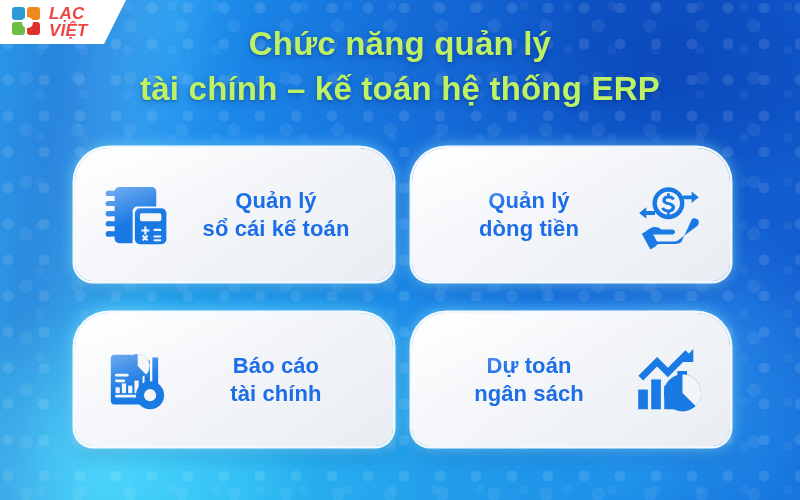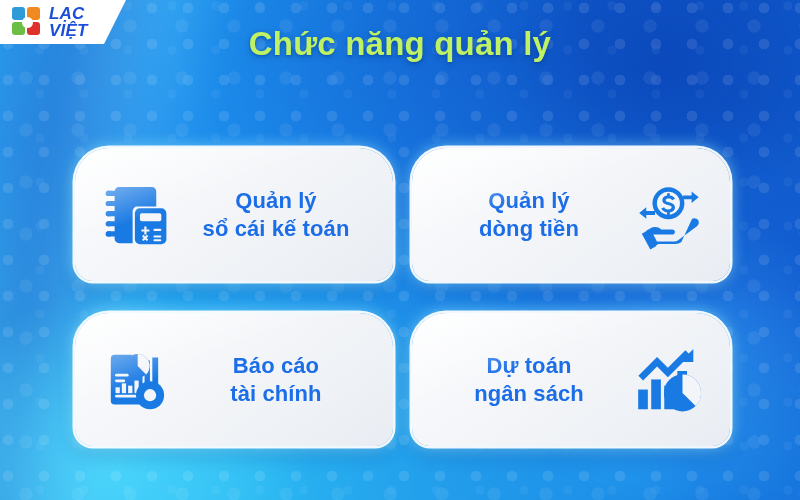--- a/index.html
+++ b/index.html
@@ -81,21 +81,21 @@
   .lg-tl { left:0;  top:0;  background:#2e9bd8; }
   .lg-tr { left:15px; top:0;  background:#f08a20; }
   .lg-bl { left:0;  top:15px; background:#6cbe45; }
   .lg-br { left:15px; top:15px; background:#e0322c; }
   .logo-dot {
     position:absolute; left:9.5px; top:9.5px; width:11px; height:11px;
     border-radius:50%; background:#ffffff;
   }
   .logo-text {
     margin-left:7px; font-size:17px; font-weight:bold; font-style:italic;
-    color:#1d4ed8; letter-spacing:.2px; line-height:1;
+    color:#ef4444; letter-spacing:.2px; line-height:1;
     font-family:"Liberation Sans", sans-serif;
   }
 
   
   .headline {
     position:absolute; left:0; right:0; top:24px; text-align:center; z-index:6;
     color:#bef264; font-weight:bold; letter-spacing:.2px;
     text-shadow:0 2px 6px rgba(6,45,120,.38), 0 1px 2px rgba(6,45,120,.30);
   }
   .headline .l1 { font-size:33px; line-height:40px; display:block; }
@@ -157,20 +157,21 @@
       <i class="lg-tr"></i>
       <i class="lg-bl"></i>
       <i class="lg-br"></i>
       <span class="logo-dot"></span>
     </div>
     <div class="logo-text">LẠC VIỆT</div>
   </div>
 
   <div class="headline">
     <span class="l1">Chức năng quản lý</span>
+    <span class="l2">tài chính – kế toán hệ thống ERP</span>
   </div>
 
   <div class="cards">
 
     <div class="card icon-left">
       <div class="card-icon">
         <svg viewBox="0 0 64 64" fill="#1a7ae4" xmlns="http://www.w3.org/2000/svg">
           <path d="M17 7h29a4 4 0 0 1 4 4v13.5H33a4 4 0 0 0-4 4V57H17a4 4 0 0 1-4-4V11a4 4 0 0 1 4-4z"></path>
           <rect x="5" y="10.5" width="12" height="4.6" rx="2.3"></rect>
           <rect x="5" y="19.5" width="12" height="4.6" rx="2.3"></rect>

